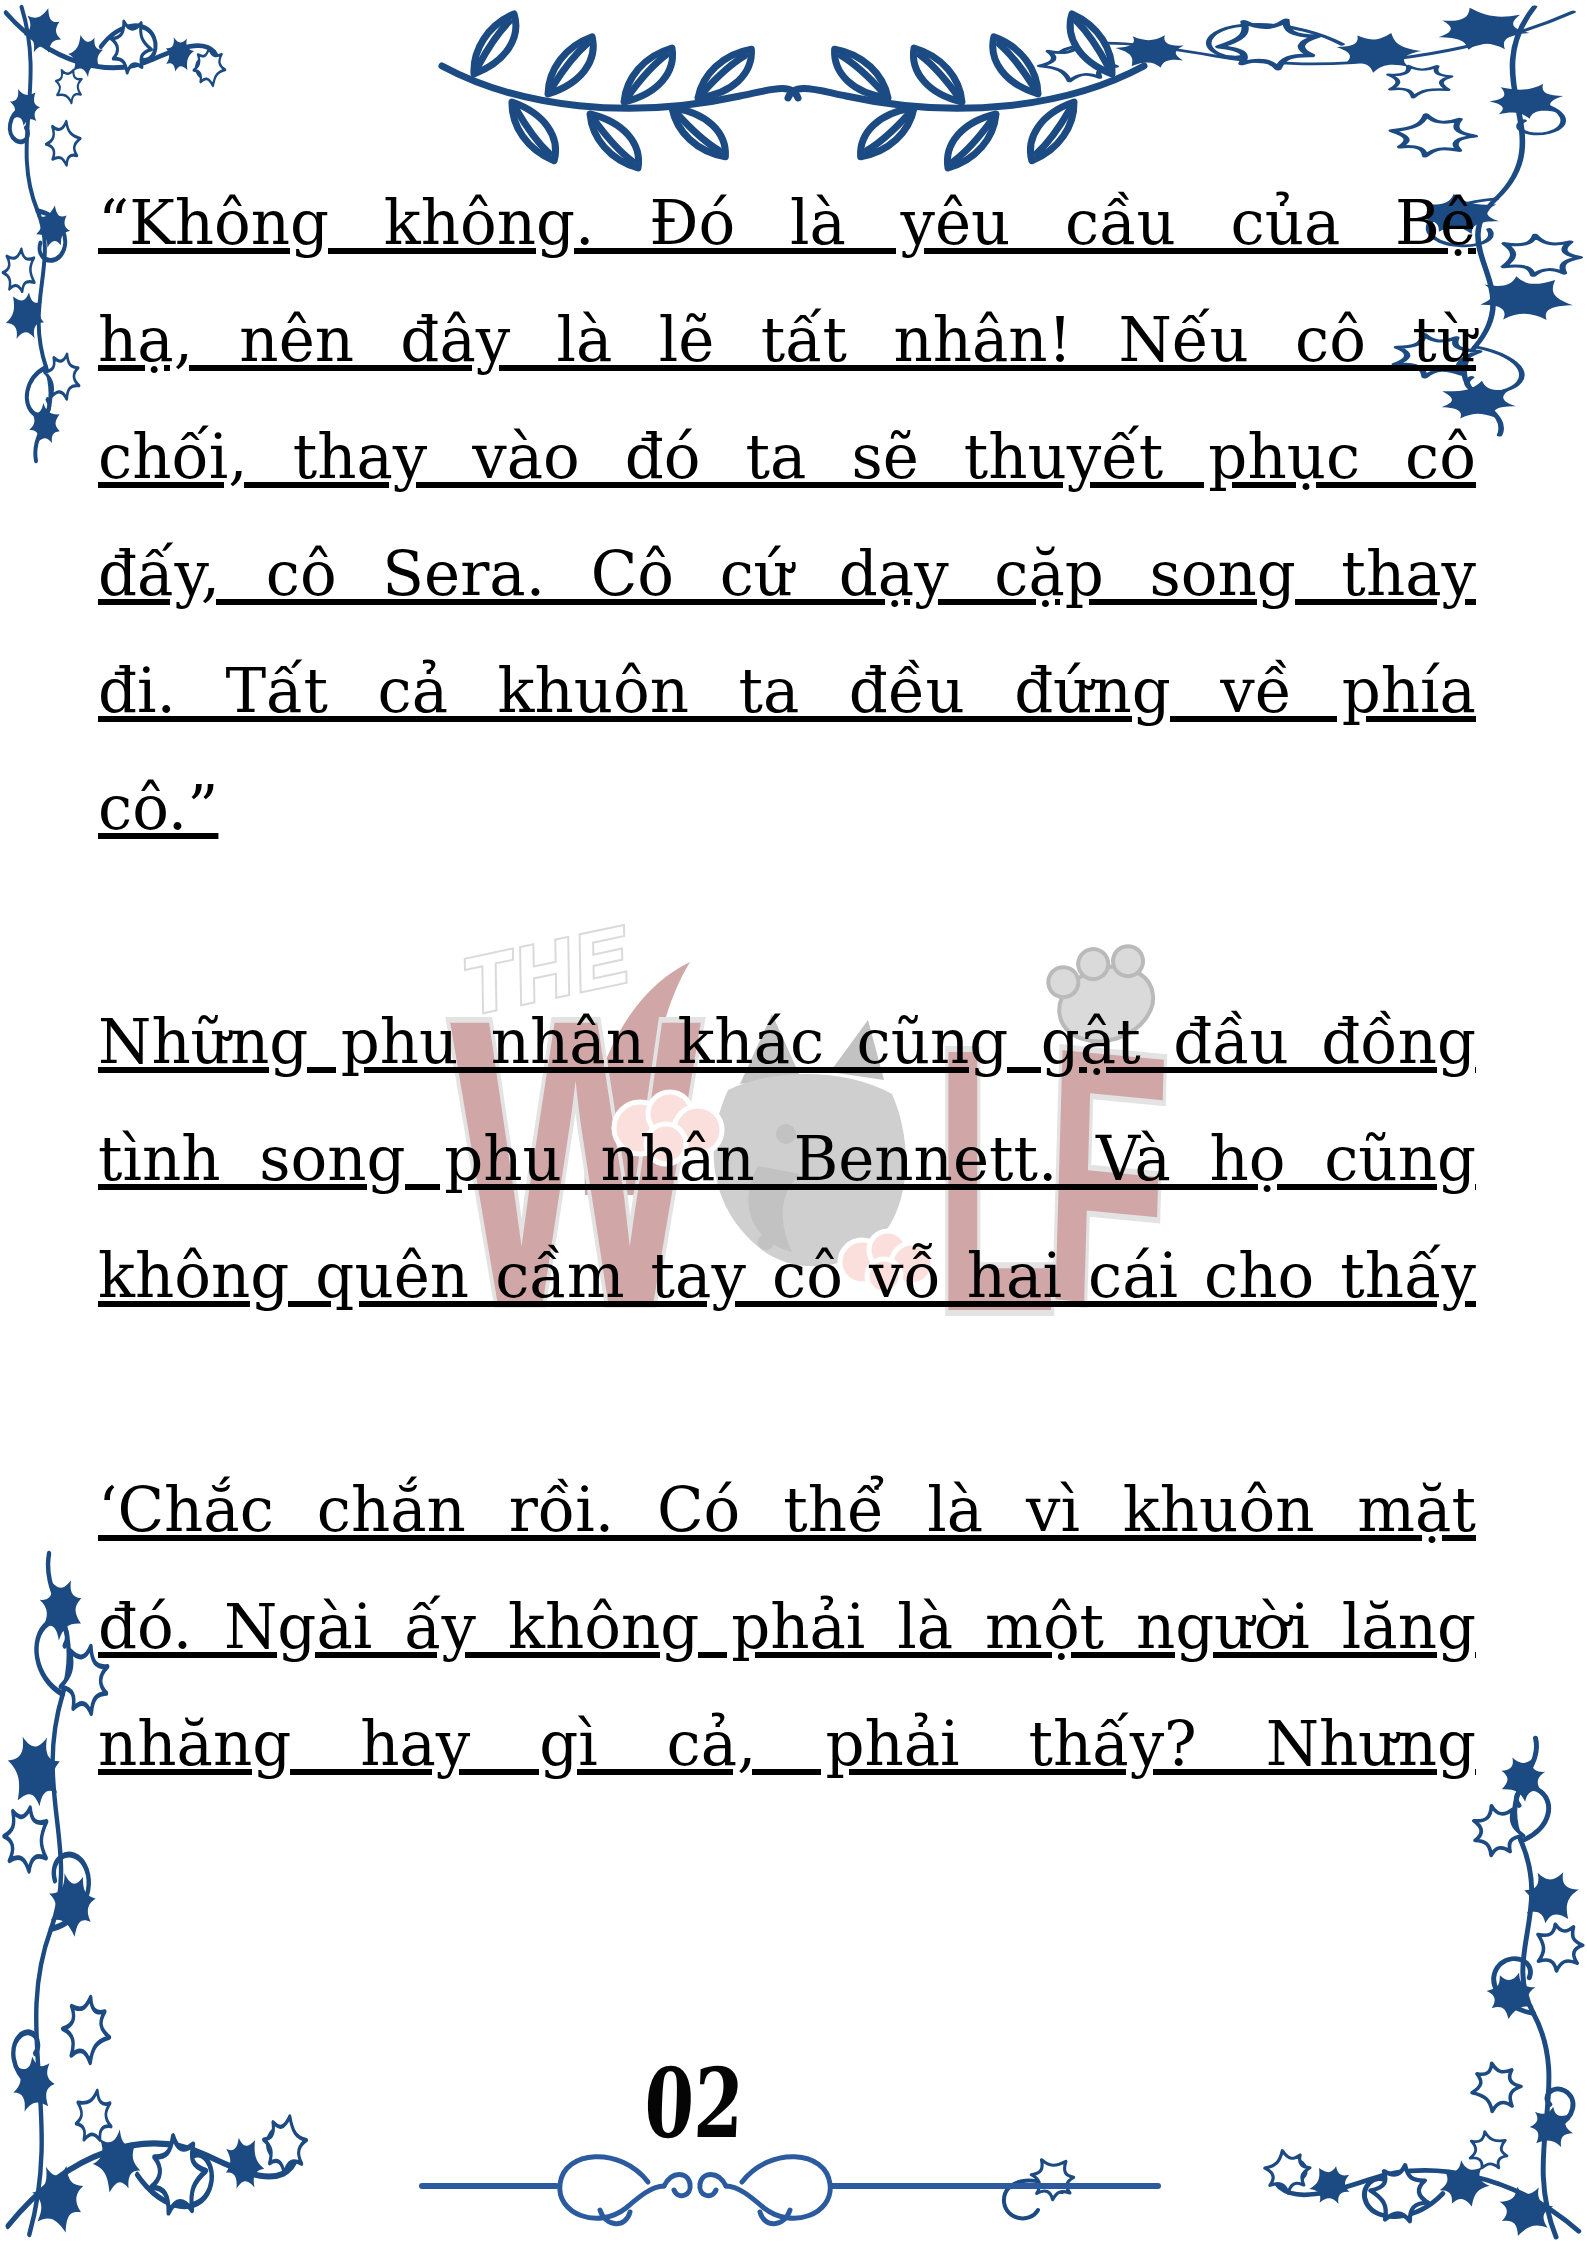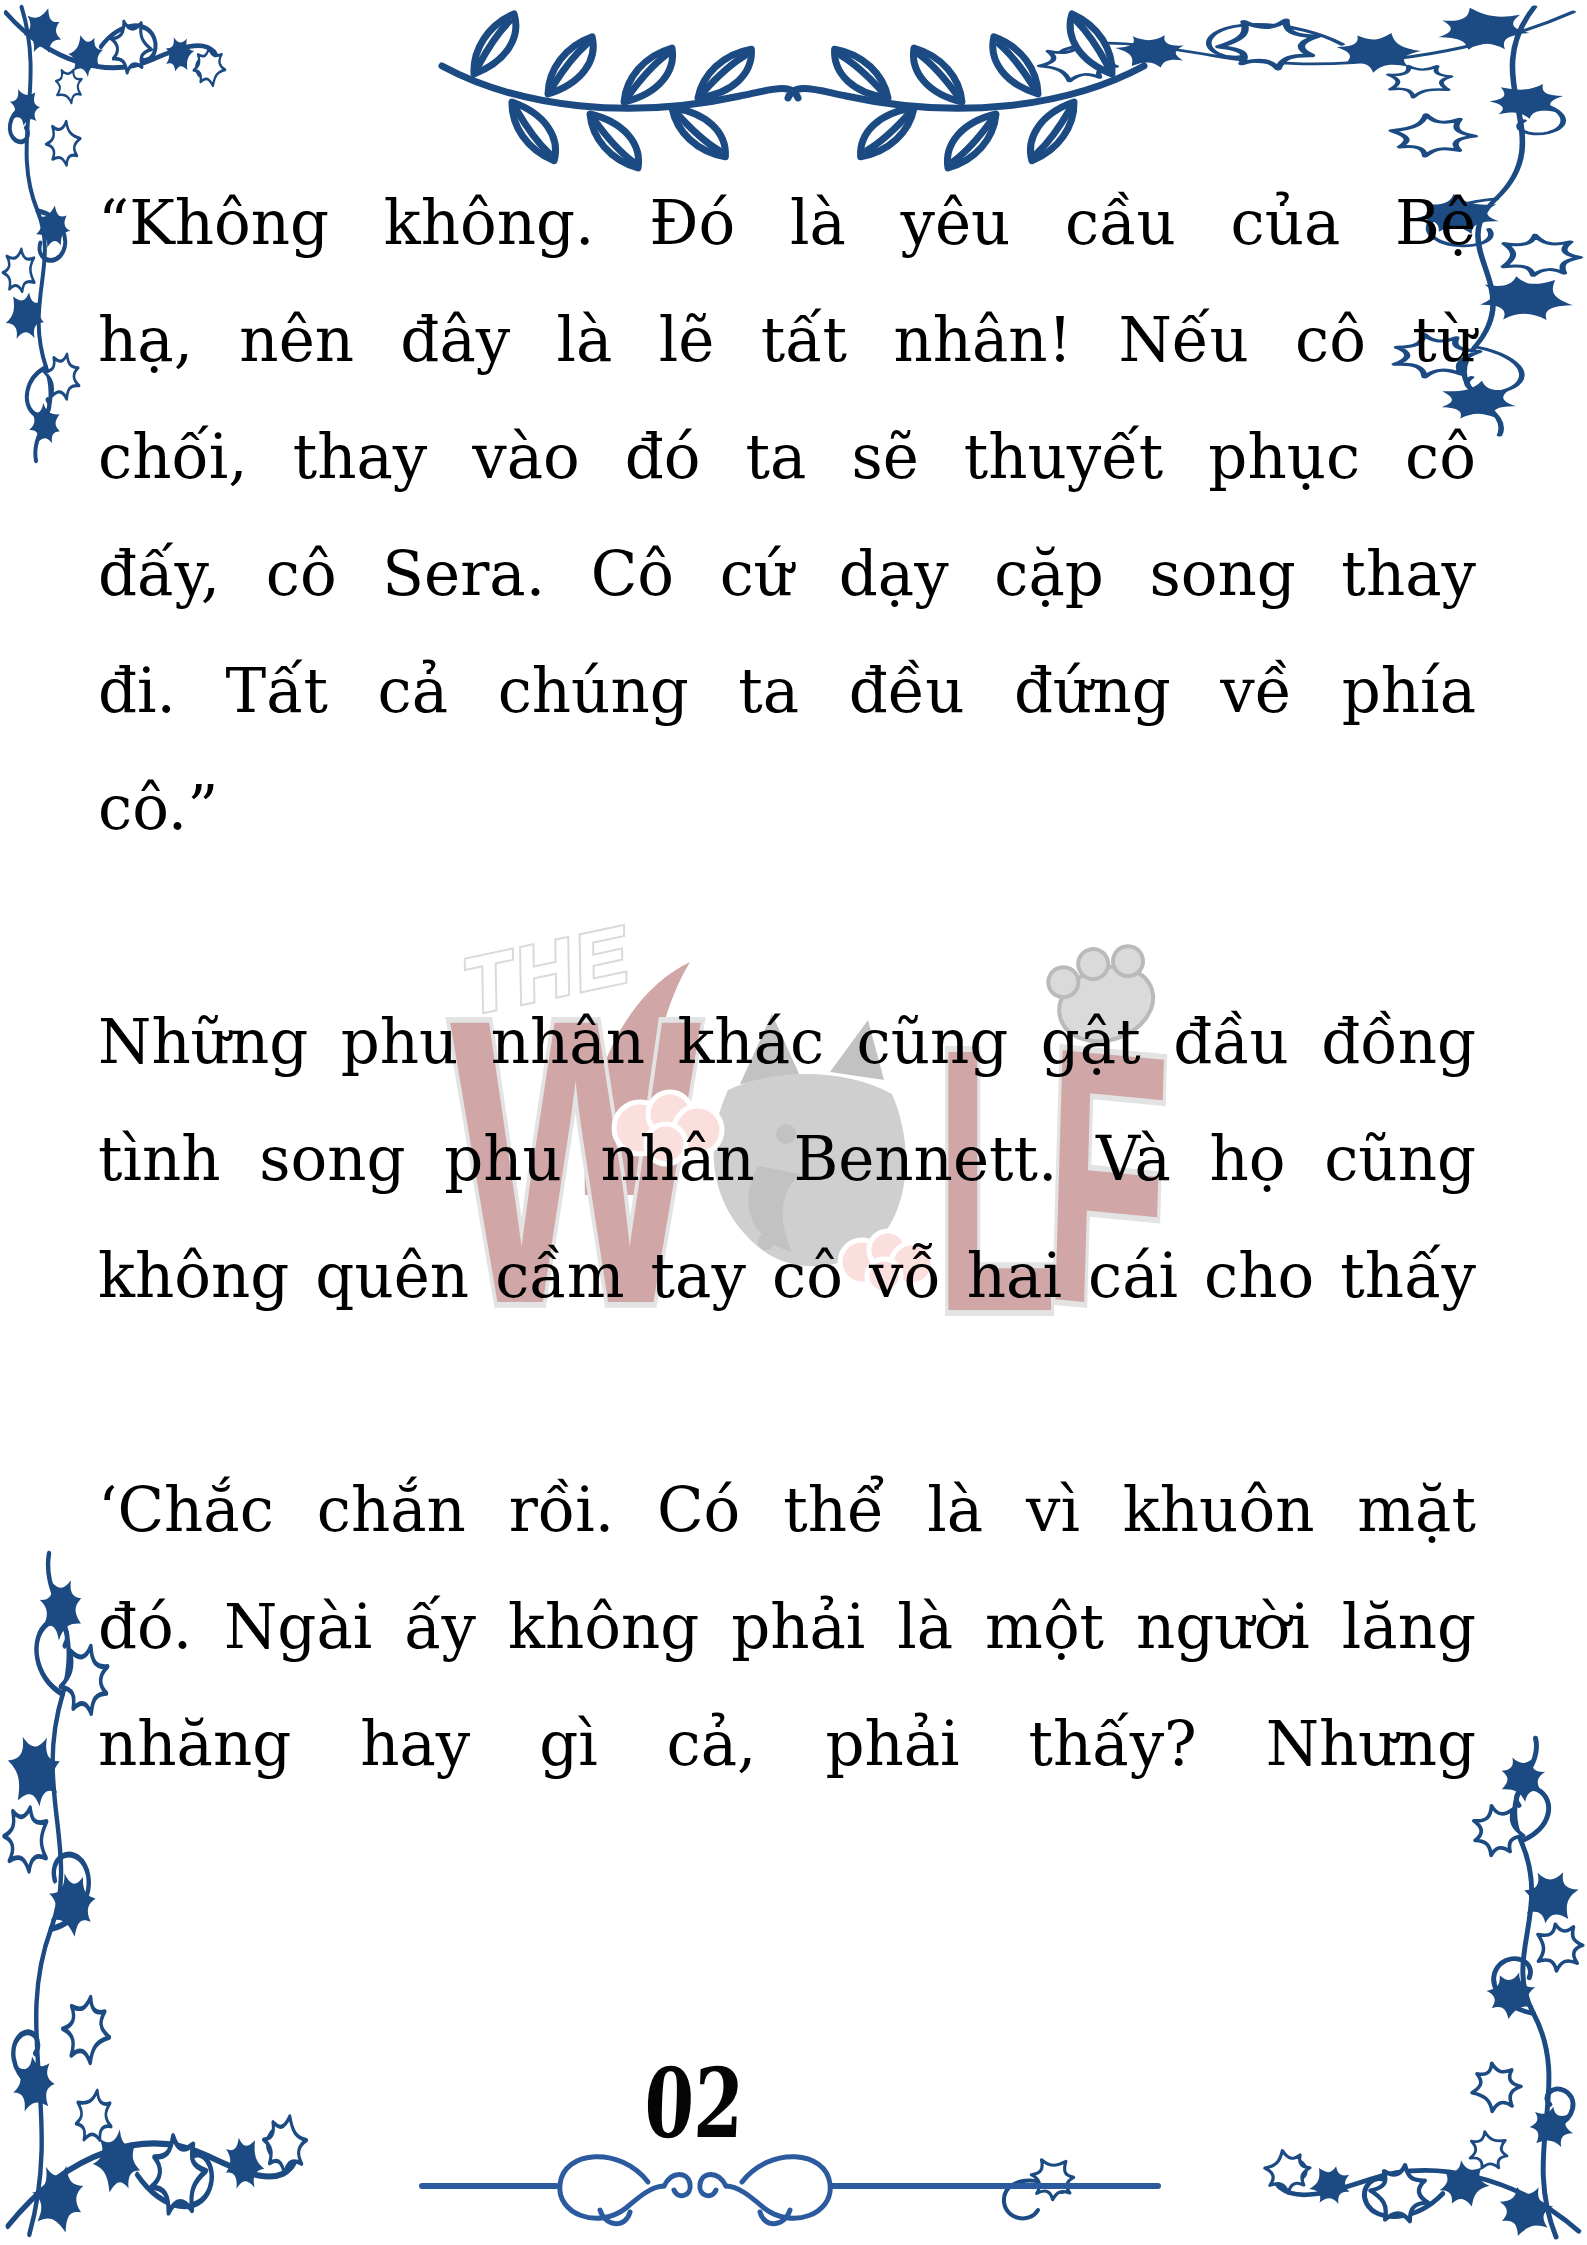--- a/index.html
+++ b/index.html
@@ -11,21 +11,21 @@
     font-family:"DejaVu Serif",serif;
   }
   svg.deco{
     position:absolute;left:0;top:0;width:1587px;height:2245px;
     pointer-events:none;
   }
   .text-block{
     position:absolute;left:98px;top:164px;width:1390px;
     color:#000;z-index:2;
   }
-  .para{margin:0 12px 117px 0;}
+  .para{margin:0 12px 117px 0;text-decoration:underline;}
   .line{
     font-size:61px;
     line-height:117px;
     height:117px;
     text-align:justify;
     text-align-last:justify;
   }
   .line.last{text-align-last:left;}
   .page-number{
     position:absolute;left:594px;top:2054px;width:200px;
@@ -168,21 +168,21 @@
       </g>
     </g>
   </svg>
 
   <div class="text-block">
     <div class="para">
       <div class="line">“Không không. Đó là yêu cầu của Bệ</div>
       <div class="line">hạ, nên đây là lẽ tất nhân! Nếu cô từ</div>
       <div class="line">chối, thay vào đó ta sẽ thuyết phục cô</div>
       <div class="line">đấy, cô Sera. Cô cứ dạy cặp song thay</div>
-      <div class="line">đi. Tất cả chúng ta đều đứng về phía</div>
+      <div class="line">đi. Tất cả khuôn ta đều đứng về phía</div>
       <div class="line last">cô.”</div>
     </div>
     <div class="para">
       <div class="line">Những phu nhân khác cũng gật đầu đồng</div>
       <div class="line">tình song phu nhân Bennett. Và họ cũng</div>
       <div class="line">không quên cầm tay cô vỗ hai cái cho thấy</div>
     </div>
     <div class="para">
       <div class="line">‘Chắc chắn rồi. Có thể là vì khuôn mặt</div>
       <div class="line">đó. Ngài ấy không phải là một người lăng</div>

